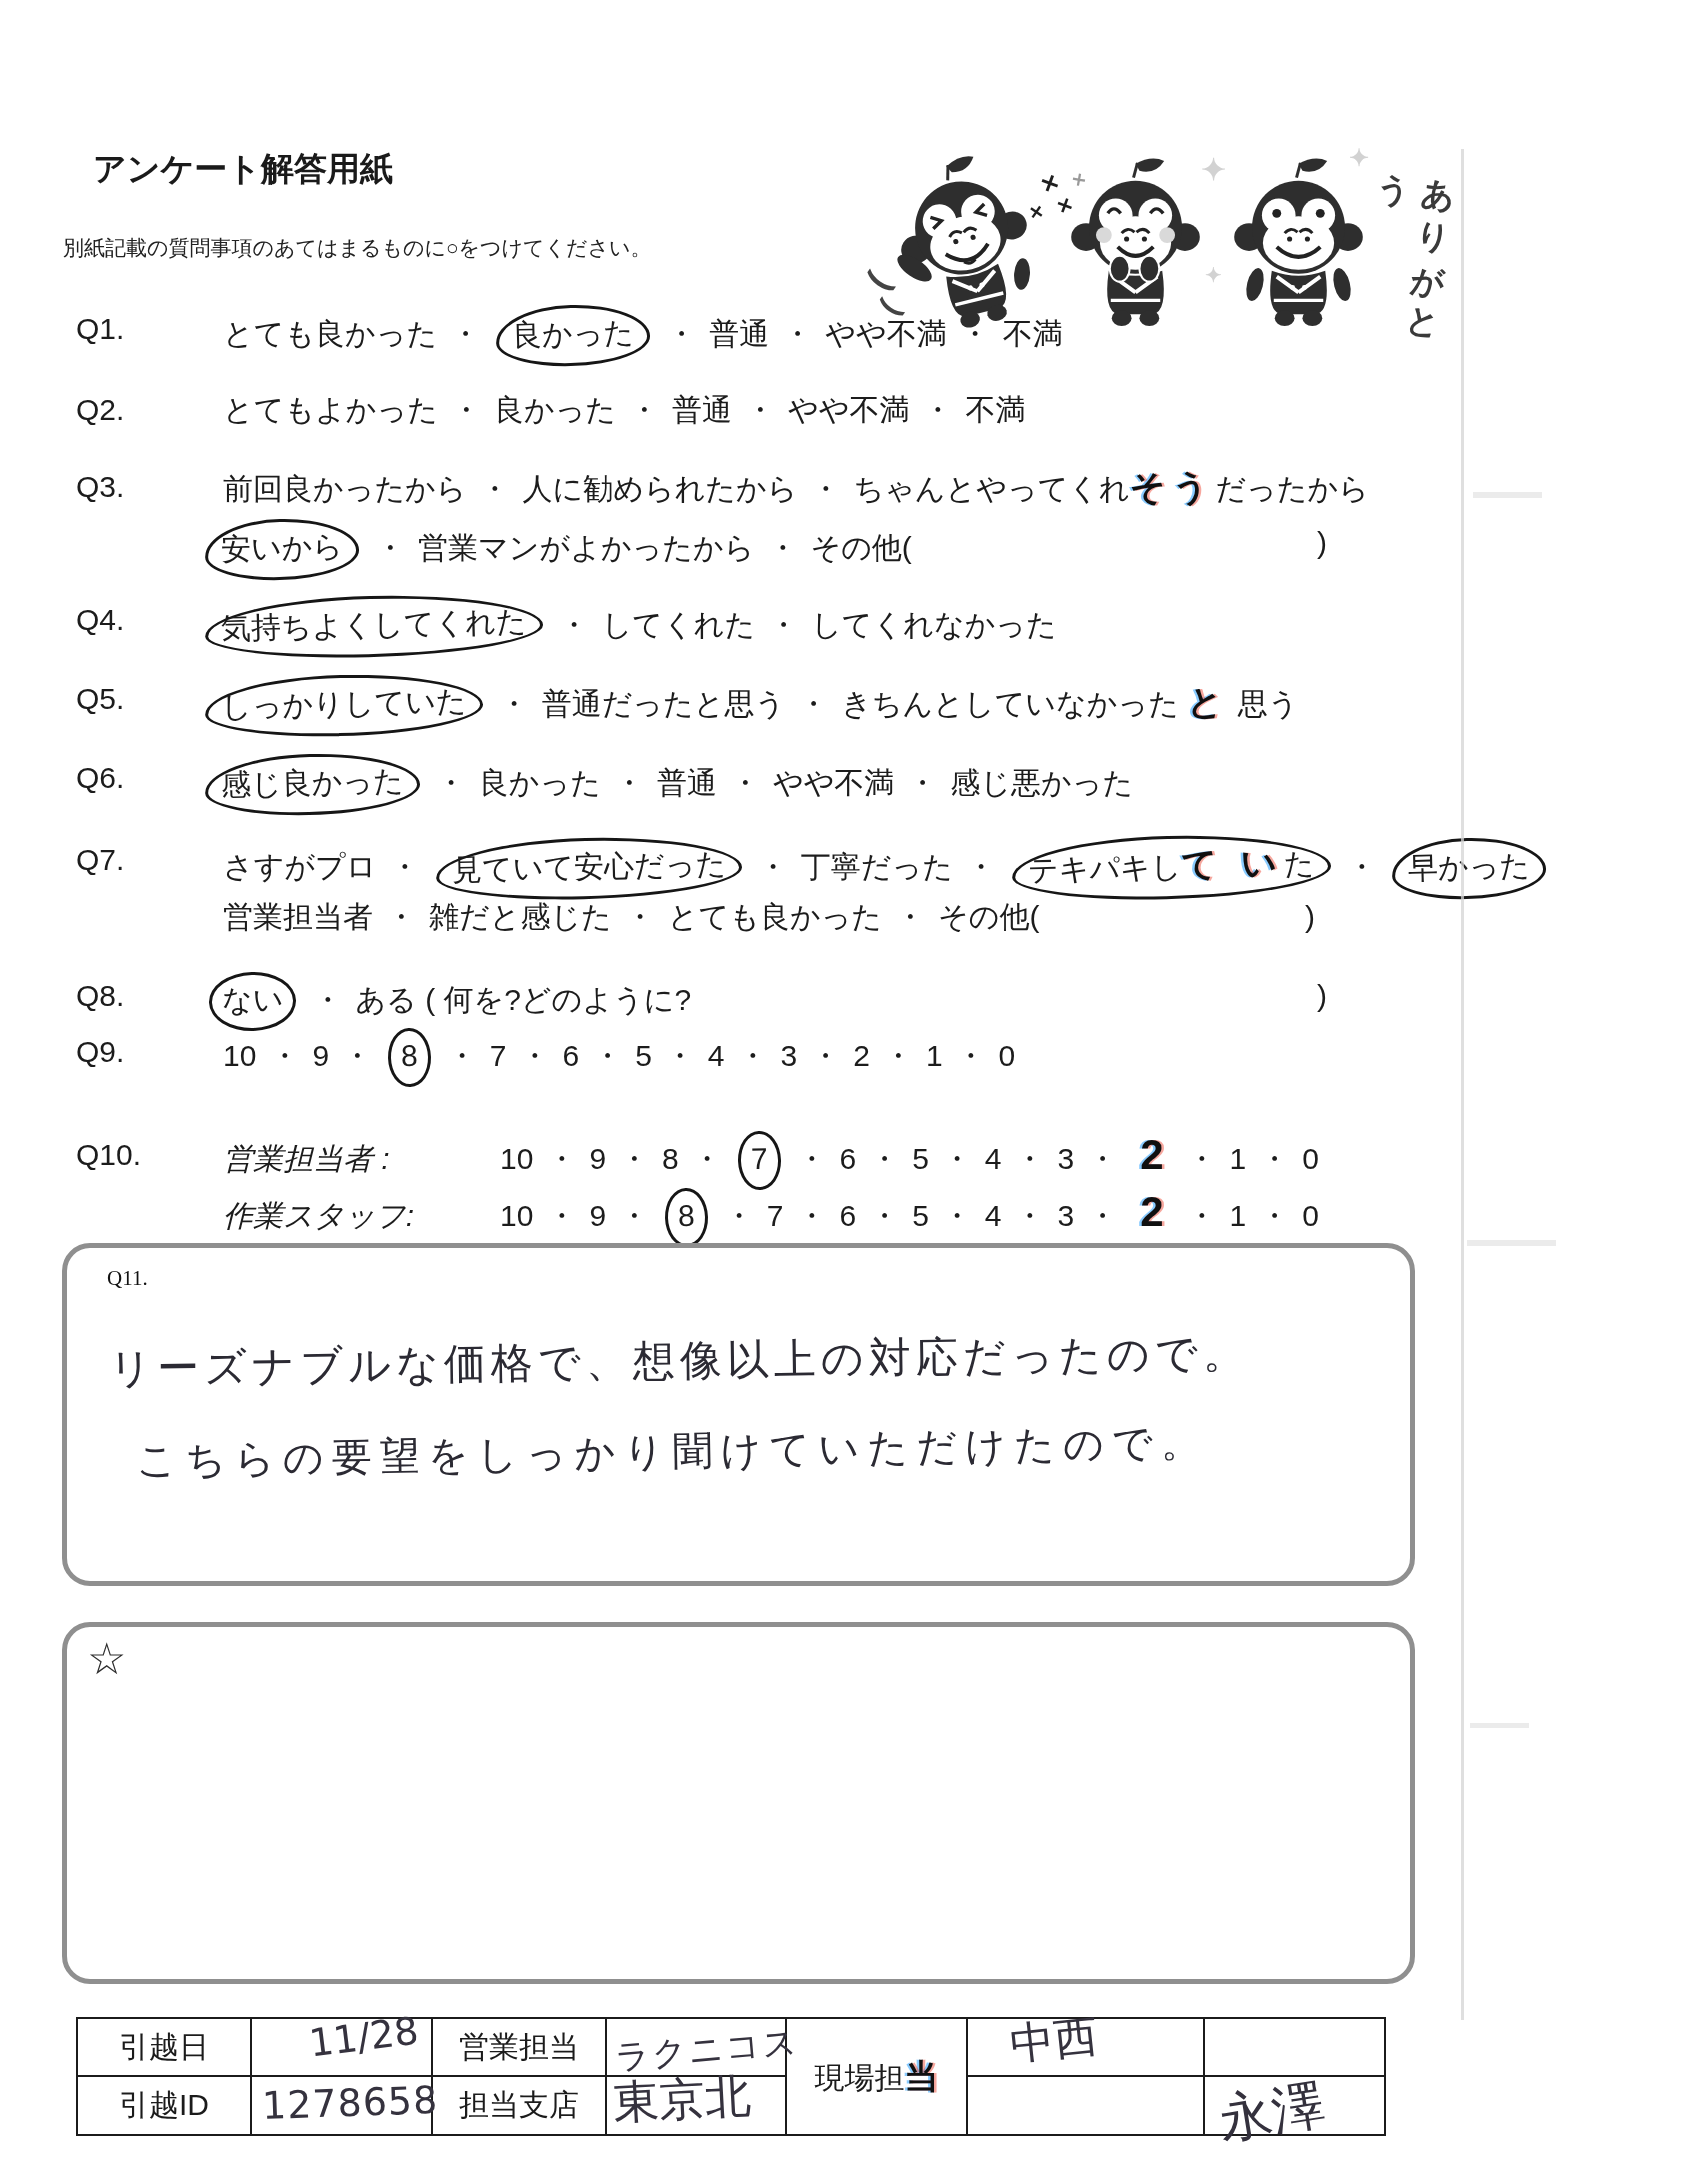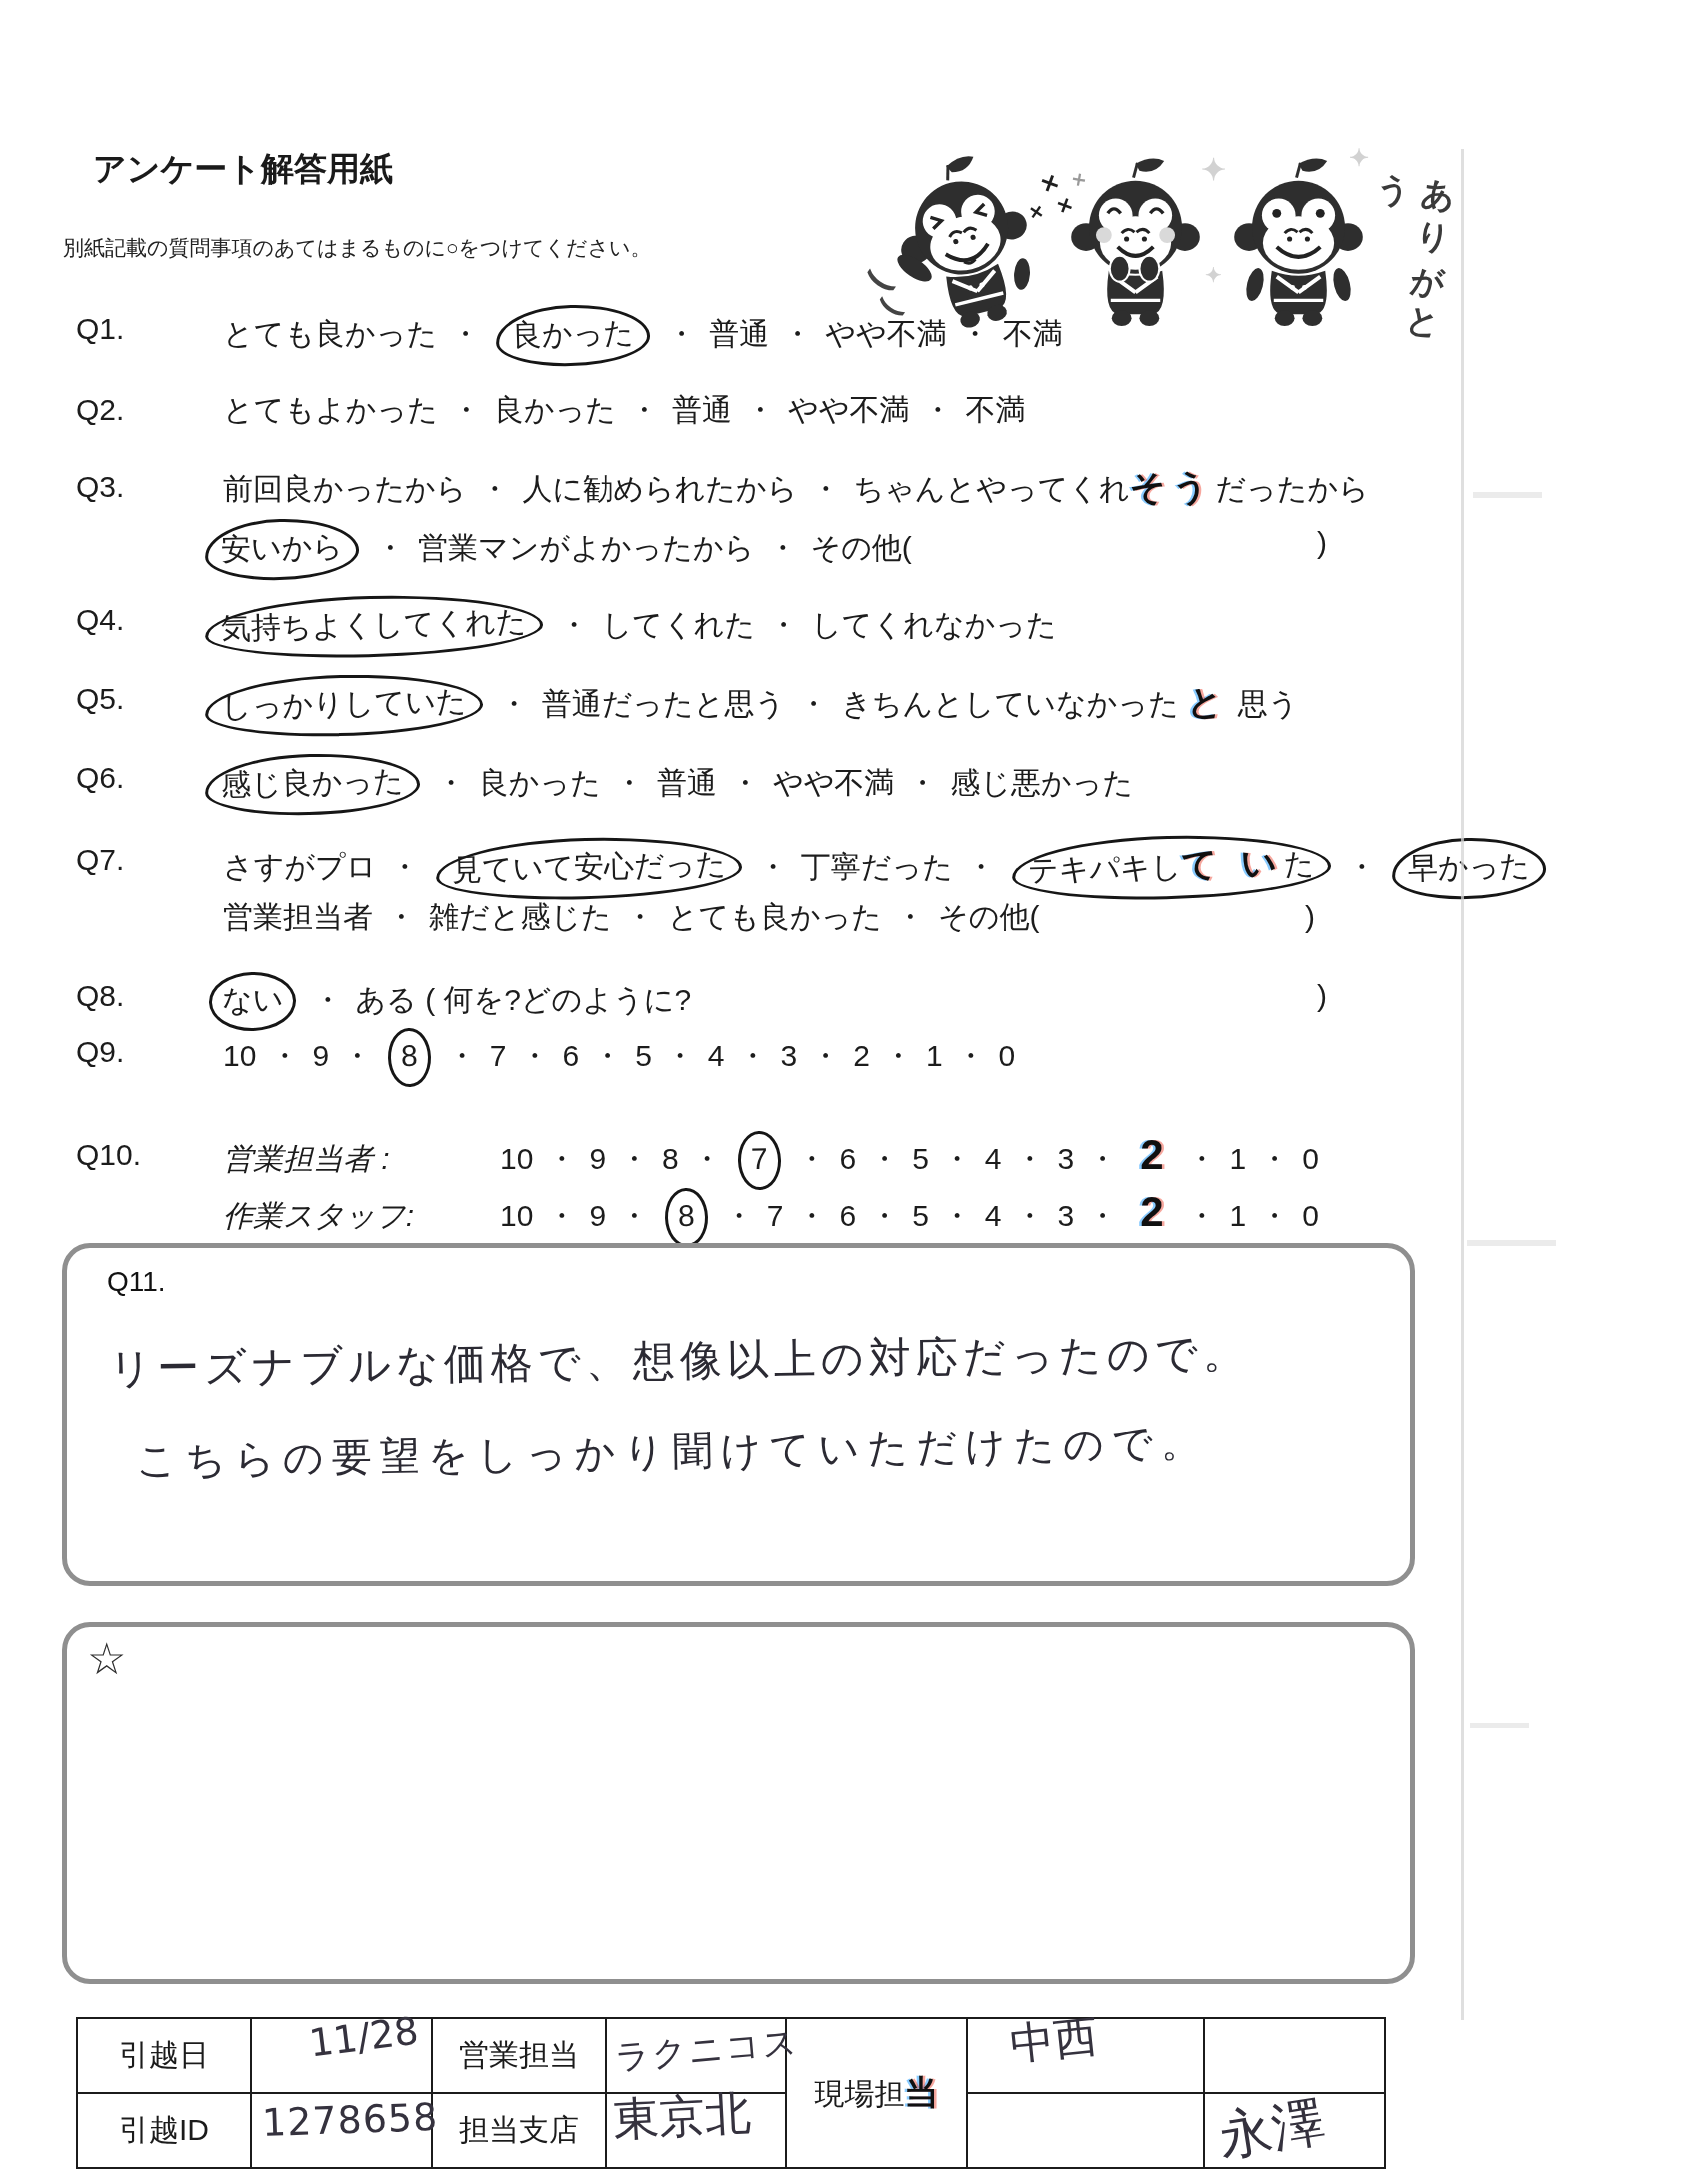--- a/index.html
+++ b/index.html
@@ -33,31 +33,31 @@
   .misprint{font-weight:bold;font-size:35px;letter-spacing:7px;color:#101010;
             text-shadow:2.5px 0 0 rgba(235,60,40,.45), -2.5px 0 0 rgba(40,160,255,.55);}
   .misprint-num{font-weight:bold;font-size:42px;color:#101010;margin:0 10px;
             text-shadow:2.5px 0 0 rgba(235,60,40,.45), -2.5px 0 0 rgba(40,160,255,.55);}
   .close-paren{position:absolute;left:1317px;}
   .q10-label{display:inline-block;width:277px;font-style:italic;}
   
   .bigbox{position:absolute;left:62px;width:1343px;border:5px solid #8f8f8f;border-radius:28px;background:#fff;}
   #q11-box{top:1243px;height:333px;}
   #star-box{top:1622px;height:352px;}
-  .q11-label{position:absolute;left:40px;top:18px;font-family:Liberation Sans, sans-serif;font-size:28px;color:#111;}
+  .q11-label{position:absolute;left:40px;top:18px;font-family:Liberation Serif, serif;font-size:21px;color:#111;}
   .star{position:absolute;left:20px;top:6px;font-size:44px;color:#2e2e2e;}
   
   .hand{font-family:"DejaVu Sans",sans-serif;color:#2b2a33;}
   .hw-line{position:absolute;white-space:nowrap;}
   #hw1{left:42px;top:85px;font-size:42px;letter-spacing:5px;transform:rotate(-0.8deg);}
   #hw2{left:69px;top:176px;font-size:40px;letter-spacing:8px;transform:rotate(-1deg);}
   
   #footer-table{position:absolute;left:76px;top:2017px;border-collapse:collapse;table-layout:fixed;}
   #footer-table td{border:2.5px solid #1b1b1b;font-size:30px;color:#1b1b1b;
-                   vertical-align:middle;padding:16px;position:relative;}
+                   vertical-align:middle;padding:0;position:relative;}
   #footer-table .lbl{text-align:center;}
   .cellhand{position:absolute;white-space:nowrap;color:#35323e;font-family:"DejaVu Sans",sans-serif;}
   .sig{position:absolute;left:14px;top:0px;font-size:53px;transform:rotate(-9deg);
        color:#34313d;font-family:"DejaVu Sans",sans-serif;z-index:3;}
   
   .scan-vline{position:absolute;left:1461px;top:149px;width:3px;height:1871px;background:#d4d4d4;opacity:.75;}
   .scan-streak{position:absolute;background:#ebebeb;}
 </style>
 </head>
 <body>

